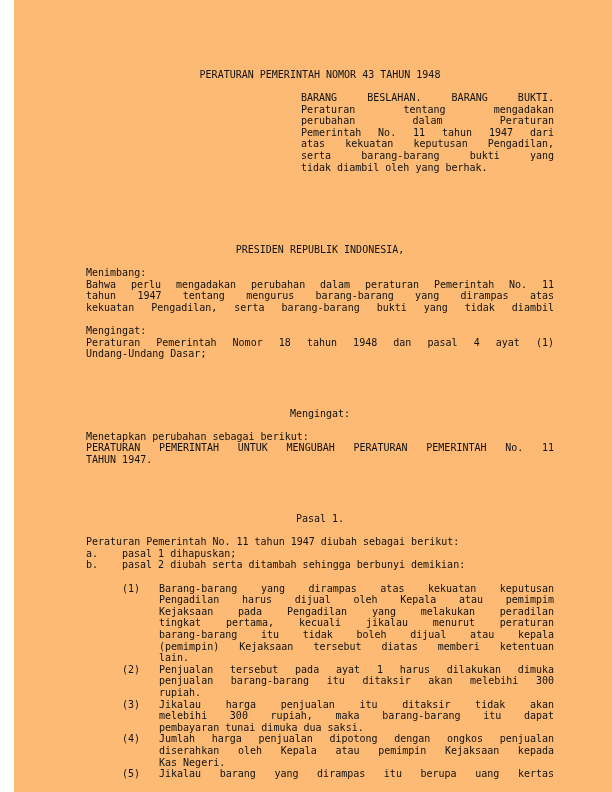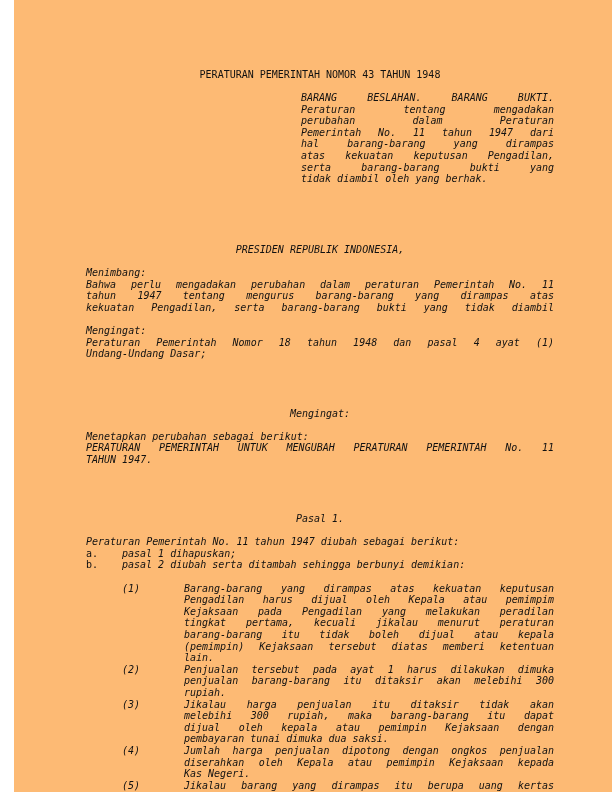--- a/index.html
+++ b/index.html
@@ -3,46 +3,45 @@
 <meta charset="utf-8">
 <style>
   html, body { margin: 0; padding: 0; background: #ffffff; }
   body { width: 612px; height: 792px; position: relative; overflow: hidden; }
   .page {
     position: absolute; left: 14px; top: 0; width: 612px; height: 792px; background: #fdba74;
     font-family: "DejaVu Sans Mono", "Liberation Mono", monospace;
     font-size: 10px; line-height: 11.6px; color: #111;
   }
   .col { position: absolute; left: 72px; width: 468px; }
-  .line { white-space: pre; height: 11.6px; font-style: italic; }
+  .line { white-space: pre; height: 11.6px; }
   .just { text-align: justify; text-align-last: justify; white-space: normal; }
   .center { text-align: center; margin-top: 36px; }
   .title { position: absolute; left: 72px; width: 468px; top: 69px; text-align: center; }
   .summary { position: absolute; left: 287px; width: 253px; top: 92px; }
   .gap { height: 11.6px; }
   .item { display: flex; }
   .item .num { width: 36px; flex: none; white-space: pre; }
   .item .body { flex: 1; }
   .sub { display: flex; padding-left: 36px; }
   .sub .num { width: 37px; flex: none; }
-  .sub .body { flex: 1; margin-left: 25px; }
+  .sub .body { flex: 1; }
 </style>
 </head>
 <body>
 
 <div class="page">
 
   <div class="title">PERATURAN PEMERINTAH NOMOR 43 TAHUN 1948</div>
 
   <div class="summary">
     <div class="line just">BARANG BESLAHAN. BARANG BUKTI.</div>
     <div class="line just">Peraturan tentang mengadakan</div>
     <div class="line just">perubahan dalam Peraturan</div>
     <div class="line just">Pemerintah No. 11 tahun 1947 dari</div>
-    <div class="line just">hal barang-barang yang dirampas</div>
     <div class="line just">atas kekuatan keputusan Pengadilan,</div>
     <div class="line just">serta barang-barang bukti yang</div>
     <div class="line">tidak diambil oleh yang berhak.</div>
   </div>
 
   <div class="col" style="top:208px;">
     <div class="line center">PRESIDEN REPUBLIK INDONESIA,</div>
     <div class="gap"></div>
 
     <div class="line">Menimbang:</div>
@@ -98,21 +97,20 @@
         <div class="line just">penjualan barang-barang itu ditaksir akan melebihi 300</div>
         <div class="line">rupiah.</div>
       </div>
     </div>
 
     <div class="sub">
       <div class="num line">(3)</div>
       <div class="body">
         <div class="line just">Jikalau harga penjualan itu ditaksir tidak akan</div>
         <div class="line just">melebihi 300 rupiah, maka barang-barang itu dapat</div>
-        <div class="line just">dijual oleh kepala atau pemimpin Kejaksaan dengan</div>
         <div class="line">pembayaran tunai dimuka dua saksi.</div>
       </div>
     </div>
 
     <div class="sub">
       <div class="num line">(4)</div>
       <div class="body">
         <div class="line just">Jumlah harga penjualan dipotong dengan ongkos penjualan</div>
         <div class="line just">diserahkan oleh Kepala atau pemimpin Kejaksaan kepada</div>
         <div class="line">Kas Negeri.</div>

